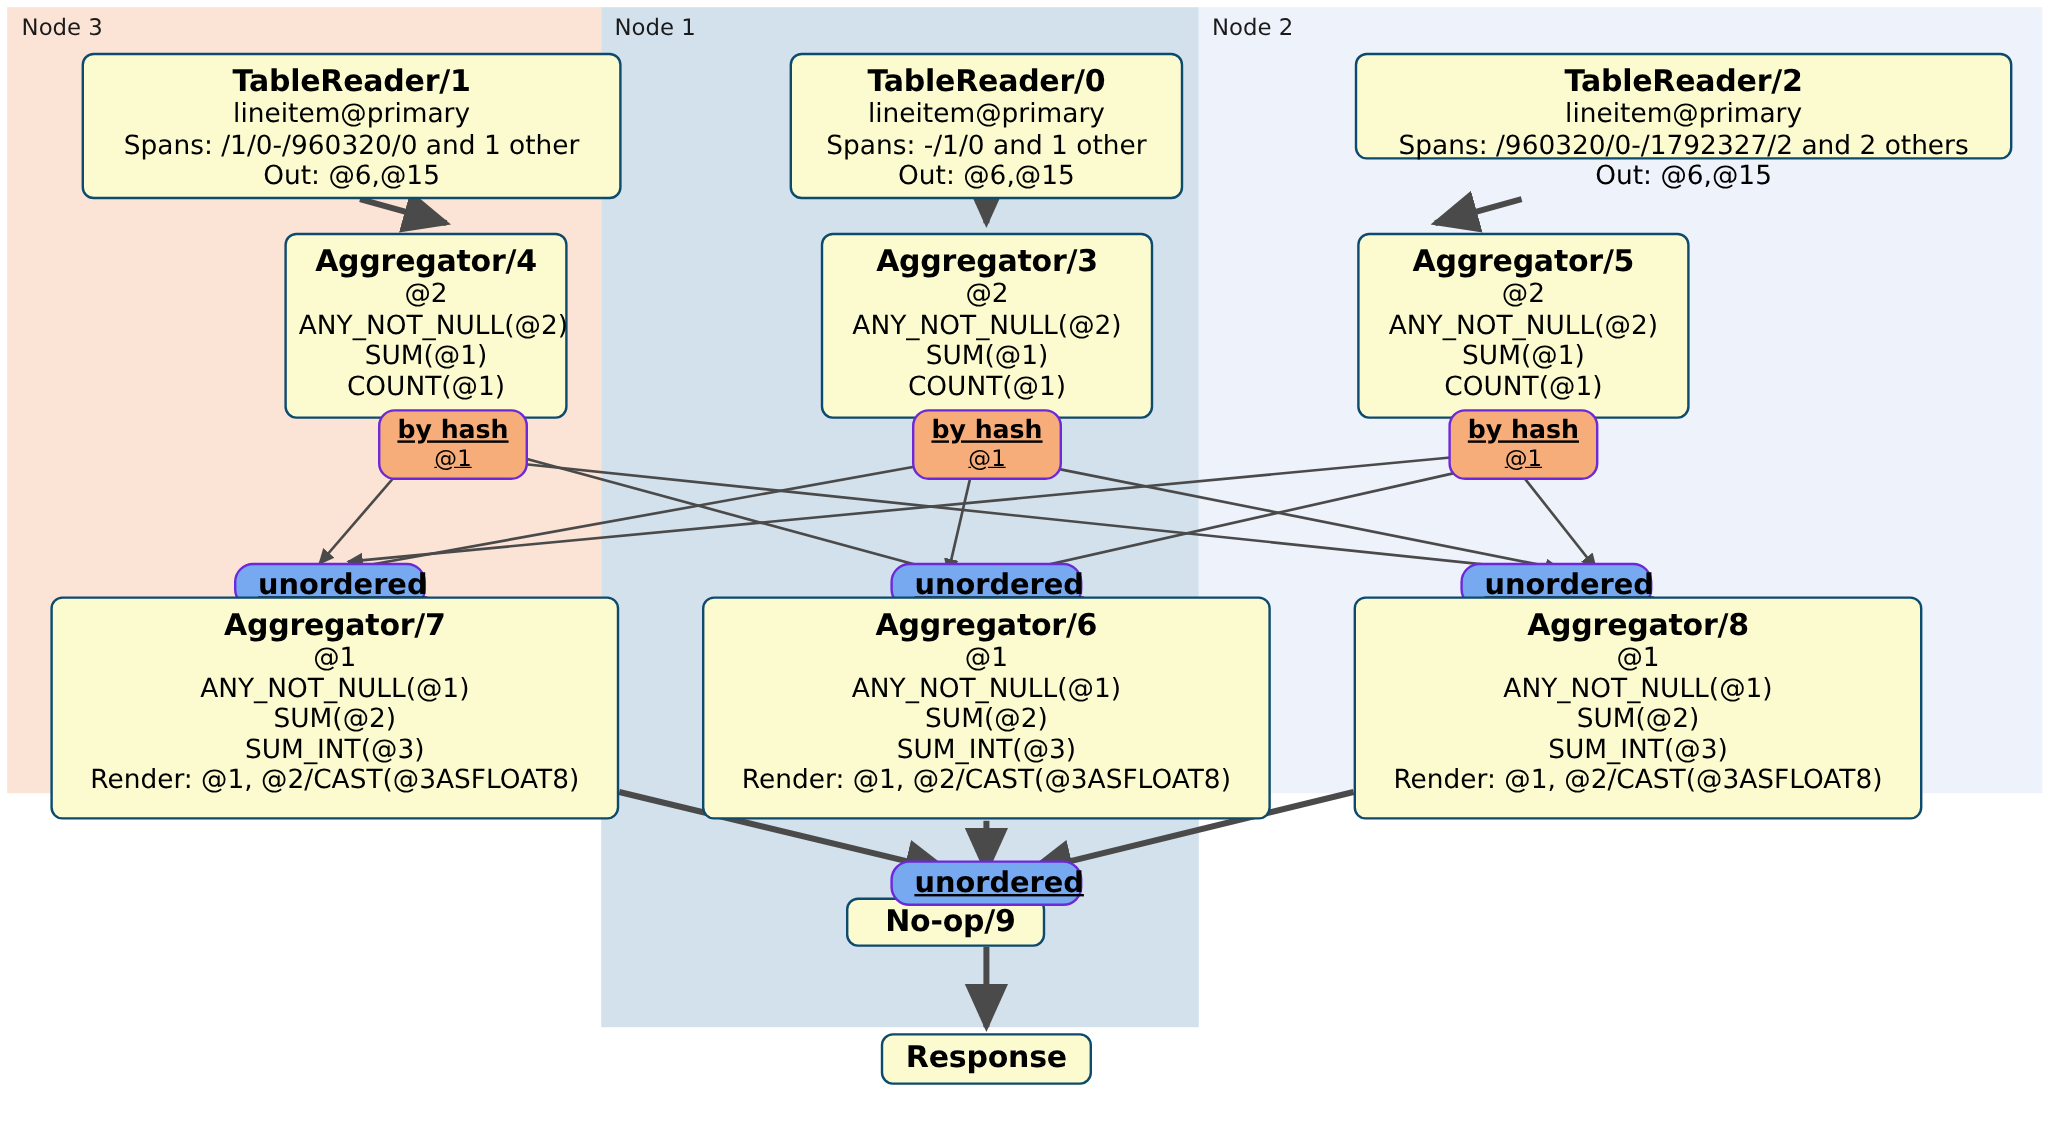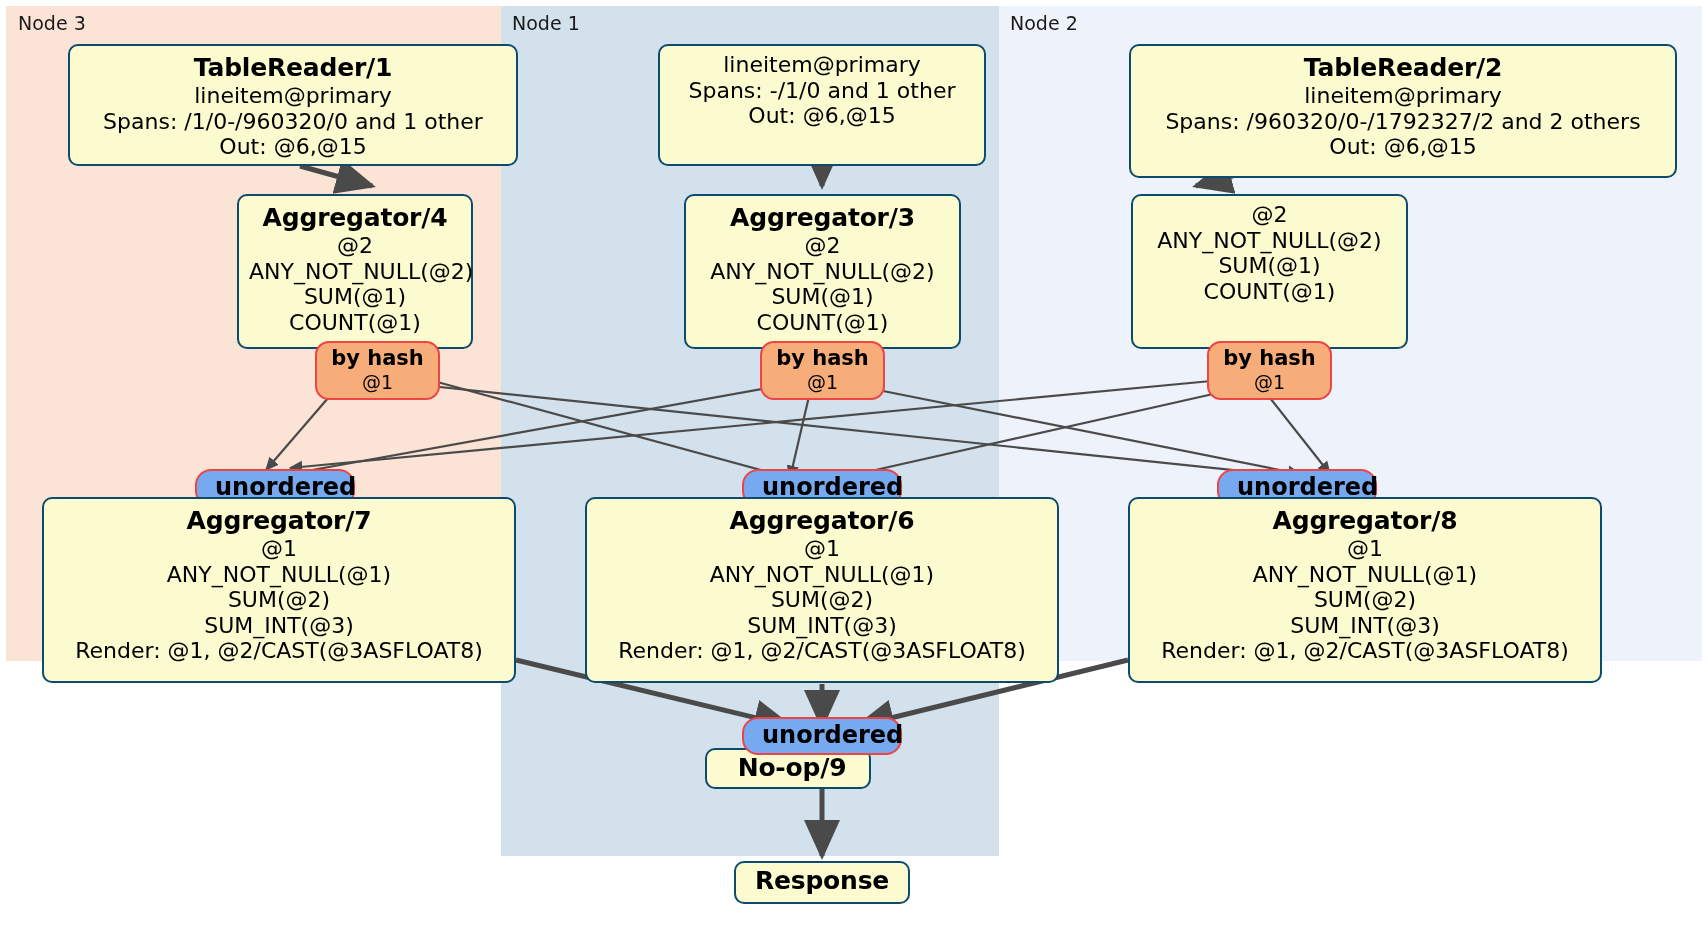--- a/index.html
+++ b/index.html
@@ -67,24 +67,25 @@
 
   
   .box.compact {
     padding: 4px 16px 6px 16px;
   }
 
   
   .pill {
     position: absolute;
     box-sizing: border-box;
-    border: 2px solid #ef4444;
+    border: 2px solid #6d28d9;
     text-align: center;
     color: #000000;
     white-space: nowrap;
+    text-decoration: underline;
   }
   .pill.hash {
     background: #f7ad79;
     border-radius: 14px;
     padding: 3px 14px 5px 14px;
     line-height: 24px;
   }
   .pill.hash .t1 {
     font-weight: bold;
     font-size: 21px;
@@ -150,26 +151,27 @@
   </svg>
 
   <div class="box" style="left:68px; top:44px; width:450px; height:122px;">
     <div class="title">TableReader/1</div>
     <div class="detail">lineitem@primary</div>
     <div class="detail">Spans: /1/0-/960320/0 and 1 other</div>
     <div class="detail">Out: @6,@15</div>
   </div>
 
   <div class="box" style="left:658px; top:44px; width:328px; height:122px;">
+    <div class="title">TableReader/0</div>
     <div class="detail">lineitem@primary</div>
     <div class="detail">Spans: -/1/0 and 1 other</div>
     <div class="detail">Out: @6,@15</div>
   </div>
 
-  <div class="box" style="left:1129px; top:44px; width:548px; height:134px;">
+  <div class="box" style="left:1129px; top:44px; width:548px; height:89px;">
     <div class="title">TableReader/2</div>
     <div class="detail">lineitem@primary</div>
     <div class="detail">Spans: /960320/0-/1792327/2 and 2 others</div>
     <div class="detail">Out: @6,@15</div>
   </div>
 
   <div class="box" style="left:237px; top:194px; width:236px; height:155px;">
     <div class="title">Aggregator/4</div>
     <div class="detail">@2</div>
     <div class="detail">ANY_NOT_NULL(@2)</div>
@@ -179,20 +181,21 @@
 
   <div class="box" style="left:684px; top:194px; width:277px; height:155px;">
     <div class="title">Aggregator/3</div>
     <div class="detail">@2</div>
     <div class="detail">ANY_NOT_NULL(@2)</div>
     <div class="detail">SUM(@1)</div>
     <div class="detail">COUNT(@1)</div>
   </div>
 
   <div class="box" style="left:1131px; top:194px; width:277px; height:155px;">
+    <div class="title">Aggregator/5</div>
     <div class="detail">@2</div>
     <div class="detail">ANY_NOT_NULL(@2)</div>
     <div class="detail">SUM(@1)</div>
     <div class="detail">COUNT(@1)</div>
   </div>
 
   <div class="pill hash" style="left:315px; top:341px; width:125px;">
     <div class="t1">by hash</div>
     <div class="t2">@1</div>
   </div>

